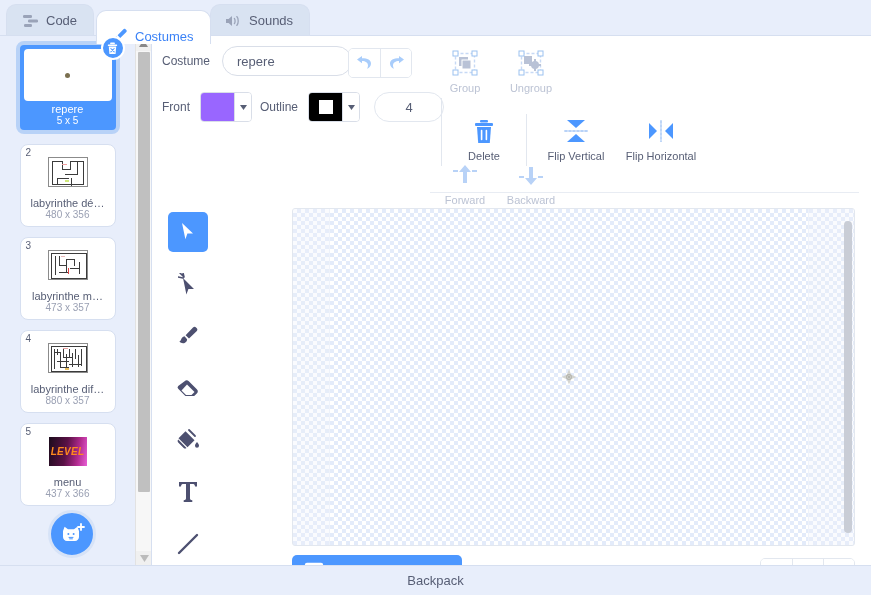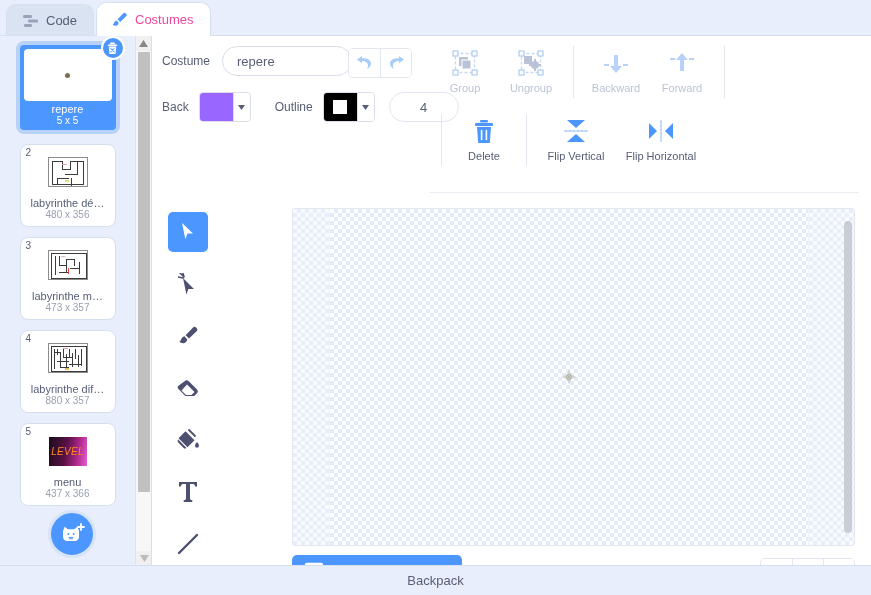--- a/index.html
+++ b/index.html
@@ -21,23 +21,23 @@
     padding: 0 16px 0 14px;
     border: 1px solid #d6dff0;
     border-bottom: none;
     border-radius: 10px 10px 0 0;
     background: #d9e3f2;
     color: #575e75; font-size: 13px;
     cursor: pointer;
   }
   .tab.active {
     background: #ffffff;
-    color: #ec4899;
+    color: #3b82f6;
     z-index: 5;
-    height: 34px; top: 2px;
+    height: 34px; top: 10px; align-items: flex-end;
   }
   .tab-code { left: 6px; padding-left: 16px; }
   .tab-costumes { left: 96px; }
   .tab-sounds { left: 210px; }
   .tab-ico { display:flex; align-items:center; }
 
   
   .editor {
     position: absolute; top: 35px; left: 0;
     width: 871px; height: 530px;
@@ -105,21 +105,21 @@
   .art-dot { width:5px; height:5px; border-radius:50%; background:#7b7050; }
   .art-maze {
     width: 40px; height: 30px; background: #ffffff;
     border: 1px solid #8b8b8b; position: relative;
   }
   .art-maze i { position: absolute; background: #3b3b3b; display:block; }
   .art-level {
     width: 38px; height: 29px;
     background: linear-gradient(100deg,#1b0c1c 0%, #5a1146 45%, #b12a8e 75%, #e85fd6 100%);
     display:flex;align-items:center;justify-content:center;
-    font-style: italic; font-weight: normal; font-size: 10px;
+    font-style: italic; font-weight: bold; font-size: 10px;
     color:#ff8a1e; letter-spacing:0.3px;
     font-family:"Liberation Sans", sans-serif;
   }
   .add-btn {
     position: absolute; left: 48px; bottom: 8px;
     width: 48px; height: 48px; border-radius: 50%;
     background: #4c97ff; border: 3px solid #d7e3f7;
     display:flex;align-items:center;justify-content:center;
     cursor:pointer; z-index: 8;
   }
@@ -176,21 +176,21 @@
     border: 1px solid #e2e7ef; border-radius: 16px;
     text-align:center; font-size: 13px; color:#575e75;
     font-family:"Liberation Sans", sans-serif; outline:none;
   }
 
   
   .modetools {
     position: absolute; left: 280px; top: 6px; right: 8px; height: 145px;
   }
   .mt-row { position: absolute; left: 0; right: 0; display: flex; }
-  .mt-row.r1 { top: 0; }
+  .mt-row.r1 { top: 0; flex-direction: column; }
   .mt-row.r2 { top: 68px; }
   .mt-grp { display: flex; }
   .mt-sep { width: 1px; background: #e2e7ef; margin: 4px 9px 4px 9px; height: 52px; }
   .mt-btn {
     width: 66px; display:flex; flex-direction:column; align-items:center;
     gap: 4px; cursor: pointer; padding-top: 6px;
   }
   .mt-btn .cap { font-size: 11px; color: #575e75; white-space:nowrap; }
   .mt-btn.disabled .cap { color: #bcc3d4; }
   .mt-icon { height: 30px; display:flex;align-items:center;justify-content:center; }
@@ -289,20 +289,30 @@
   <div class="tab tab-costumes active">
     <span class="tab-ico">
       <svg width="17" height="16" viewBox="0 0 17 16">
         <path d="M14.5 1.2c-.7-.7-1.6-.5-2.3.2L6.6 7.3l2.6 2.6 5.9-5.6c.7-.7.9-1.6.2-2.3l-.8-.8z" fill="#4c97ff"></path>
         <path d="M5.6 8.4c-1.4.3-2.3 1.3-2.6 2.5-.2.8-.6 1.3-1.3 1.6 1 1.1 2.6 1.6 4 1 1.2-.5 1.9-1.6 1.9-2.8l-2-2.3z" fill="#4c97ff"></path>
       </svg>
     </span>
     <span>Costumes</span>
   </div>
 
+  <div class="tab tab-sounds">
+    <span class="tab-ico">
+      <svg width="17" height="14" viewBox="0 0 17 14">
+        <path d="M1 5h2.6L7 2v10L3.6 9H1z" fill="#9aa3b8"></path>
+        <path d="M9.4 4.4c.9.8.9 4.4 0 5.2" stroke="#9aa3b8" stroke-width="1.3" fill="none" stroke-linecap="round"></path>
+        <path d="M11.8 2.6c1.9 1.7 1.9 7.1 0 8.8" stroke="#9aa3b8" stroke-width="1.3" fill="none" stroke-linecap="round"></path>
+      </svg>
+    </span>
+    <span>Sounds</span>
+  </div>
 </div>
 
 <div class="editor">
 
   <div class="selector">
     <div class="sel-scrollarea">
 
       <div class="cos-item selected">
         <div class="del-badge">
           <svg width="13" height="13" viewBox="0 0 14 14">
@@ -453,31 +463,31 @@
         </svg>
       </div>
       <div class="undo-btn">
         <svg width="18" height="15" viewBox="0 0 18 15">
           <path d="M12 2.2V0l5 3.6-5 3.6V5c-3.4 0-6 1.6-6 4.6 0 1.3.4 2.3 1 3.1-2.4-.9-4-2.9-4-5.3 0-3.4 3.4-5.2 9-5.2z" fill="#a9cdfb"></path>
         </svg>
       </div>
     </div>
 
     <div class="fillrow">
-      <span class="lbl">Back</span>
+      <span class="lbl">Front</span>
       <div class="swatch-wrap">
         <div class="swatch" style="background:#9966FF"></div>
         <div class="swatch-arrow">
           <svg width="7" height="5" viewBox="0 0 7 5">
               <path d="M0 0h7L3.5 5z" fill="#575e75"></path>
             </svg>
         </div>
       </div>
 
-      <span class="lbl" style="margin-left:24px;">Outline</span>
+      <span class="lbl" style="margin-left:8px;">Outline</span>
       <div class="swatch-wrap">
         <div class="outline-sw">
             <i></i>
           </div>
         <div class="swatch-arrow">
           <svg width="7" height="5" viewBox="0 0 7 5">
               <path d="M0 0h7L3.5 5z" fill="#575e75"></path>
             </svg>
         </div>
       </div>
@@ -523,37 +533,37 @@
             <span class="cap">Ungroup</span>
           </div>
         </div>
 
         <div class="mt-sep"></div>
 
         <div class="mt-grp">
           <div class="mt-btn disabled">
             <span class="mt-icon">
               <svg width="26" height="24" viewBox="0 0 26 24">
+                <path d="M13 2l6 7h-4v11h-4V9H7z" fill="#b8d2f7"></path>
+                <rect x="1" y="7" width="5" height="2" fill="#b8d2f7"></rect>
+                <rect x="20" y="7" width="5" height="2" fill="#b8d2f7"></rect>
+              </svg>
+            </span>
+            <span class="cap">Forward</span>
+          </div>
+
+          <div class="mt-btn disabled">
+            <span class="mt-icon">
+              <svg width="26" height="24" viewBox="0 0 26 24">
                 <path d="M13 22l6-7h-4V4h-4v11H7z" fill="#b8d2f7"></path>
                 <rect x="1" y="13" width="5" height="2" fill="#b8d2f7"></rect>
                 <rect x="20" y="13" width="5" height="2" fill="#b8d2f7"></rect>
               </svg>
             </span>
             <span class="cap">Backward</span>
-          </div>
-
-          <div class="mt-btn disabled">
-            <span class="mt-icon">
-              <svg width="26" height="24" viewBox="0 0 26 24">
-                <path d="M13 2l6 7h-4v11h-4V9H7z" fill="#b8d2f7"></path>
-                <rect x="1" y="7" width="5" height="2" fill="#b8d2f7"></rect>
-                <rect x="20" y="7" width="5" height="2" fill="#b8d2f7"></rect>
-              </svg>
-            </span>
-            <span class="cap">Forward</span>
           </div>
         </div>
 
         <div class="mt-sep"></div>
 
         <div class="mt-grp">
 
         </div>
       </div>
 

